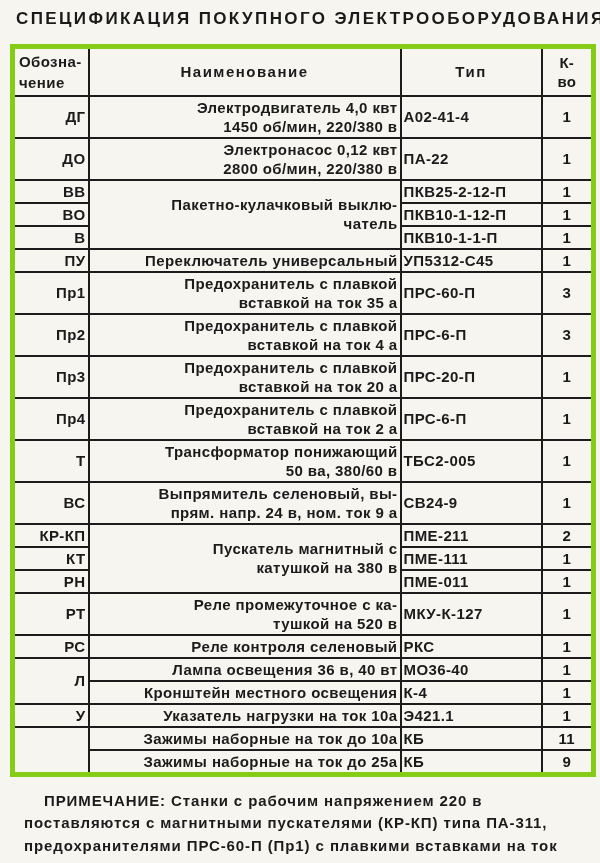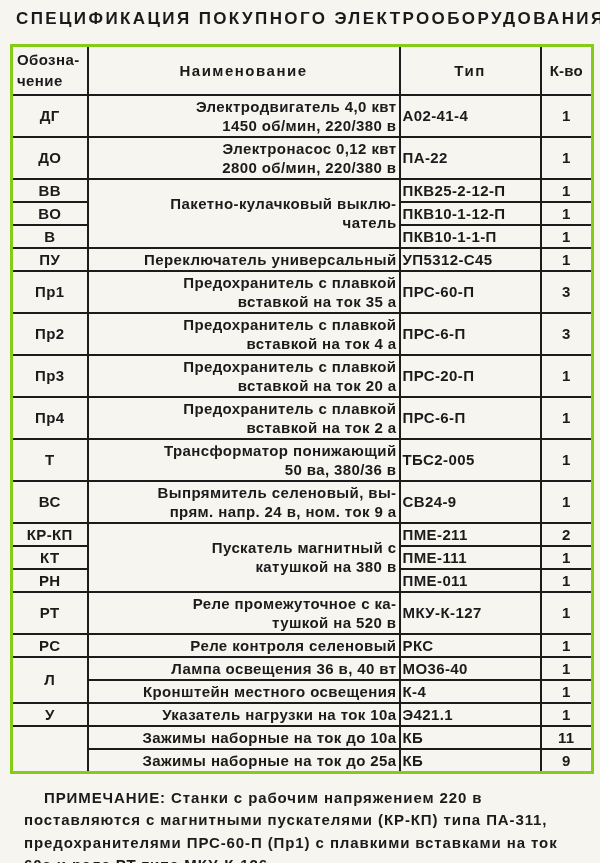--- a/index.html
+++ b/index.html
@@ -24,21 +24,21 @@
     font-size: 17px;
     letter-spacing: 2.4px;
     color: #1a1a1a;
     white-space: nowrap;
   }
   table.spec {
     border-collapse: collapse;
     margin: 15px 0 12px 10px;
     table-layout: fixed;
     width: 583px;
-    border: 3px solid #84cc16;
+    border: 5px solid #84cc16;
   }
   col.c-des  { width: 76px; }
   col.c-name { width: 312px; }
   col.c-type { width: 141px; }
   col.c-qty  { width: 52px; }
   th, td {
     border: 2px solid #1c1c1c;
     padding: 1px 2px;
     font-size: 15px;
     letter-spacing: 0.4px;
@@ -49,21 +49,21 @@
   th { font-weight: bold; }
   .hdr { height: 49px; }
   th.h-des {
     text-align: left;
     padding-left: 4px;
     white-space: pre-line;
     line-height: 21px;
   }
   th.h-name, th.h-type { text-align: center; letter-spacing: 1.5px; }
   th.h-qty { text-align: center; padding: 1px 8px; letter-spacing: 0.2px; }
-  td.des  { text-align: center; }
+  td.des  { text-align: right; }
   td.name {
     text-align: right;
     padding-left: 13px;
     white-space: pre-line;
   }
   td.type { text-align: left; }
   td.qty  { text-align: center; }
   tr.tall  { height: 42px; }
   tr.short { height: 21px; }
   .note {
@@ -170,21 +170,21 @@
       <td class="des">Пр4</td>
       <td class="name">Предохранитель с плавкой
 вставкой на ток 2 а</td>
       <td class="type">ПРС-6-П</td>
       <td class="qty">1</td>
     </tr>
 
     <tr class="tall">
       <td class="des">Т</td>
       <td class="name">Трансформатор понижающий
-50 ва, 380/36 в</td>
+50 ва, 380/60 в</td>
       <td class="type">ТБС2-005</td>
       <td class="qty">1</td>
     </tr>
 
     <tr class="tall">
       <td class="des">ВС</td>
       <td class="name">Выпрямитель селеновый, вы-
 прям. напр. 24 в, ном. ток 9 а</td>
       <td class="type">СВ24-9</td>
       <td class="qty">1</td>

